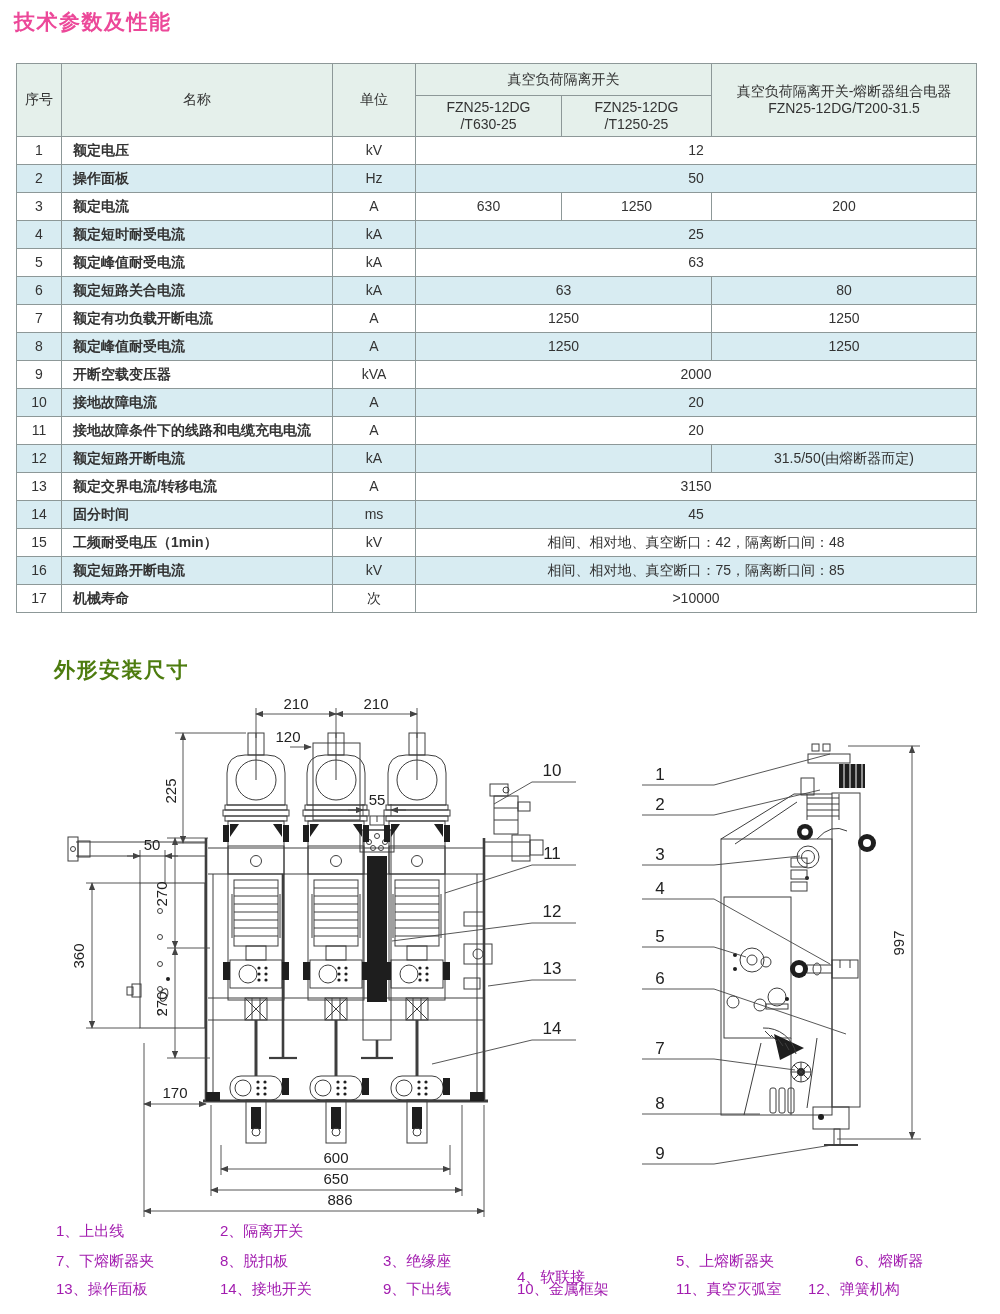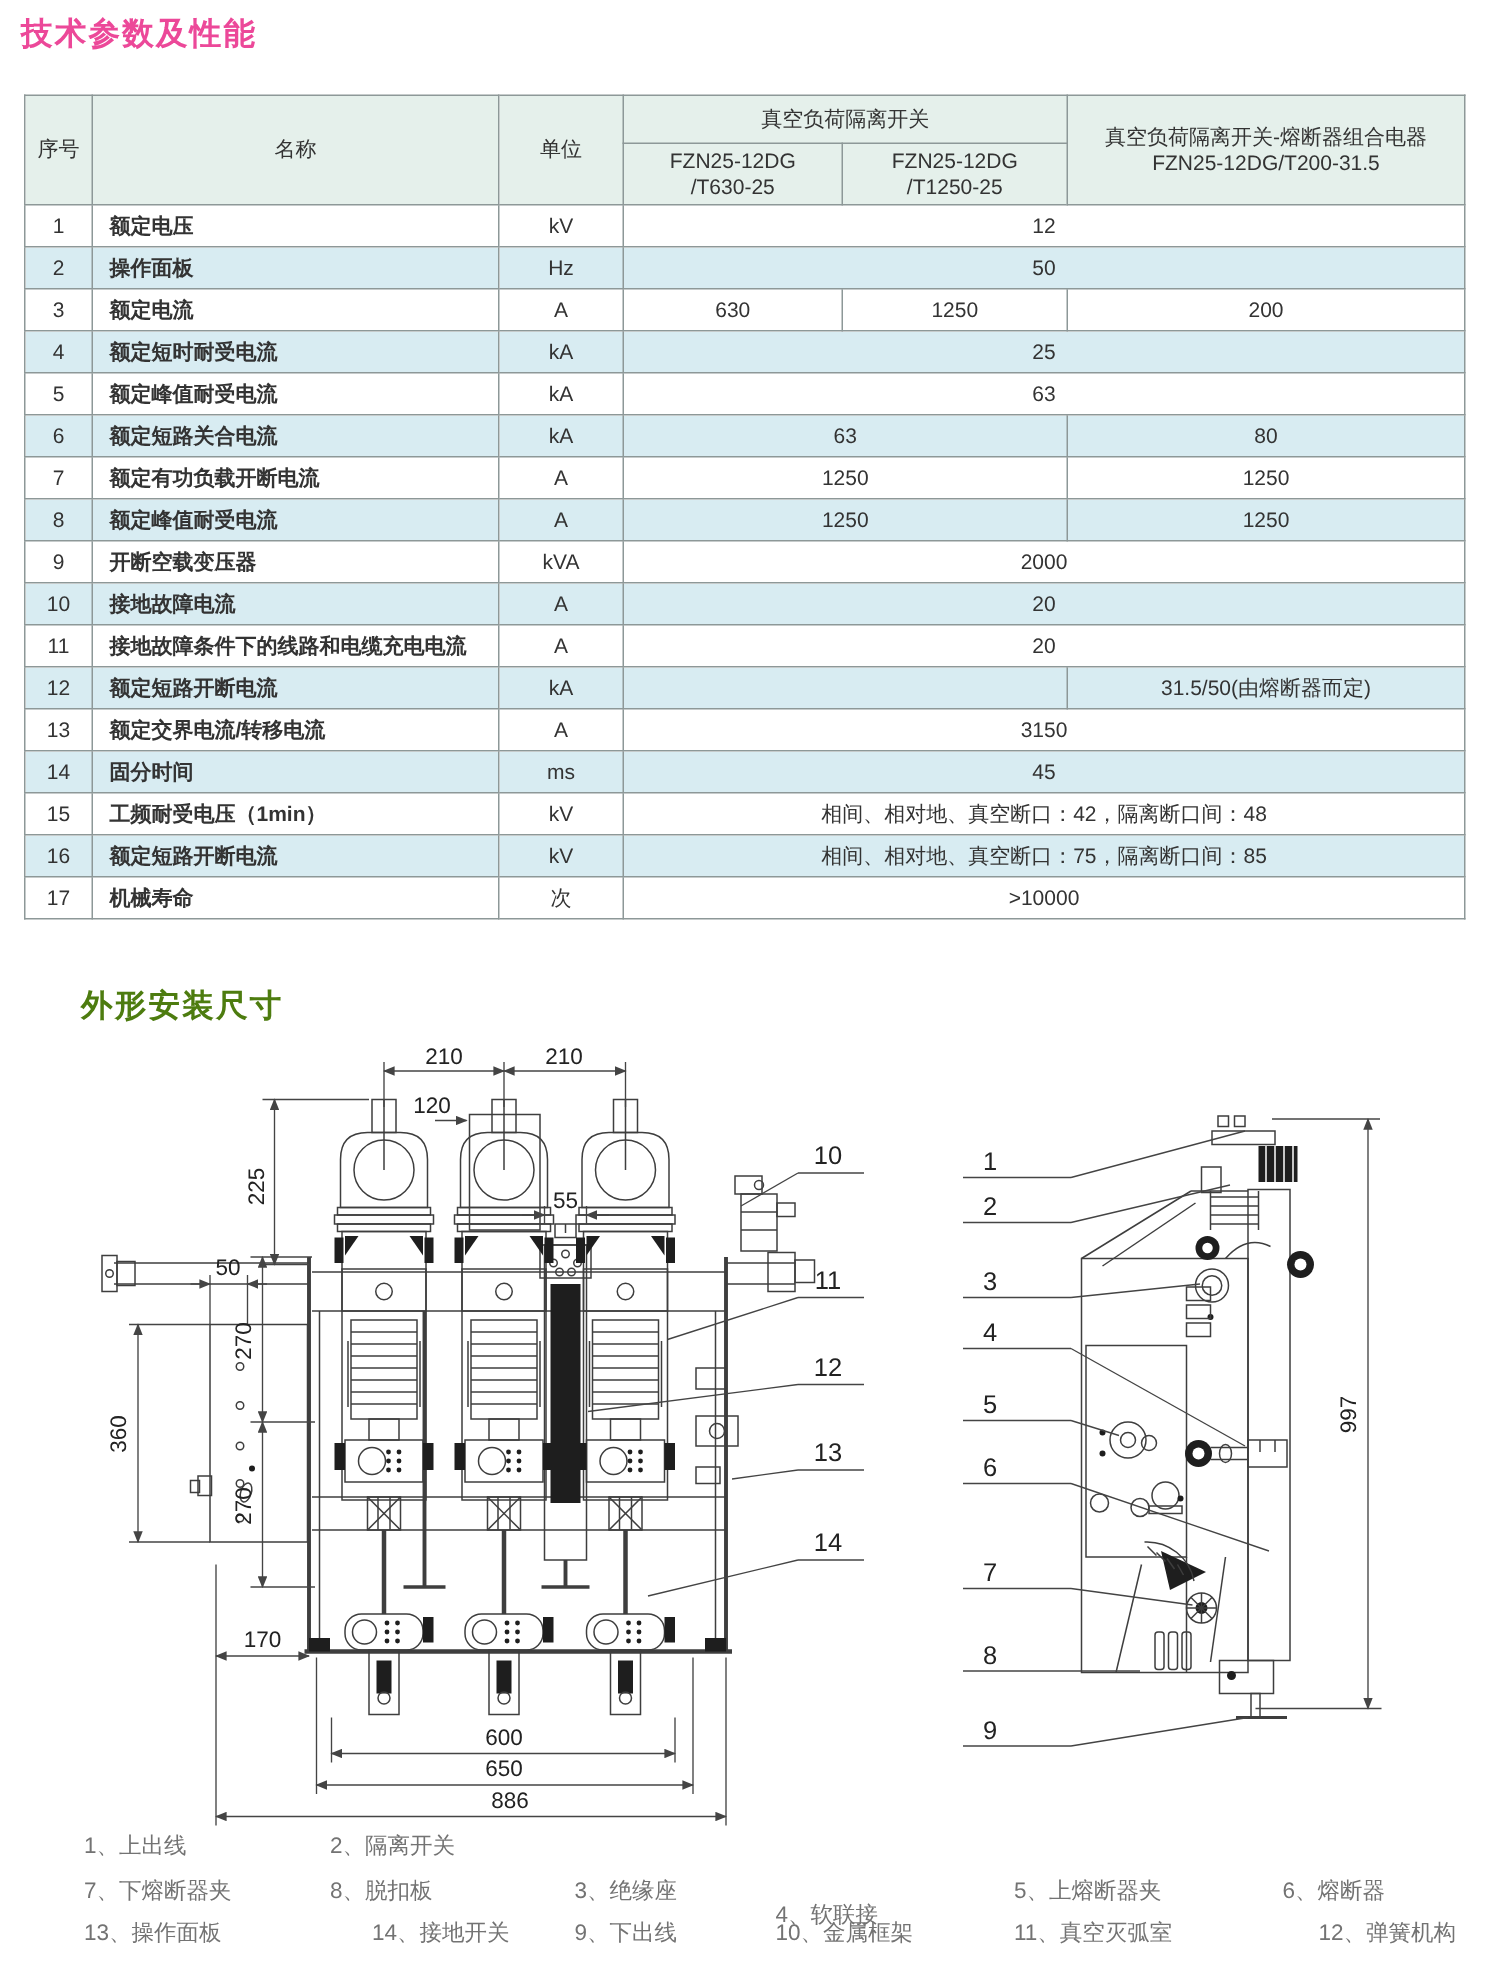--- a/index.html
+++ b/index.html
@@ -10,21 +10,21 @@
   #title2{top:656px}
   table.spec{position:absolute;left:16px;top:63px;width:960px;border-collapse:collapse;table-layout:fixed;font-size:14px;color:#333;}
   .spec th,.spec td{border:1px solid #8d9898;font-weight:400;padding:0 2px;text-align:center;line-height:1.22;overflow:hidden;white-space:nowrap;}
   .spec thead th{background:#e5f0eb;}
   .spec thead tr.h1 th{height:31px;}
   .spec thead tr.h2 th{height:40px;}
   .spec tbody td{height:27px;}
   .spec td.name{text-align:left;padding-left:11px;font-weight:bold;}
   .spec td.unit{text-align:center;}
   .spec tbody tr:nth-child(even){background:#d8ecf2;}
-  #legend{position:absolute;left:0;top:1222px;width:1000px;height:90px;font-size:15px;color:#737373;}
+  #legend{position:absolute;left:0;top:1222px;width:1000px;height:90px;font-size:15px;color:#a21caf;}
   #legend .lg{position:absolute;white-space:nowrap;line-height:18px;}
   #dwg{position:absolute;left:60px;top:698px;}
   .ln{fill:none;stroke:#3e3e3e;stroke-width:1;}
   .thk{stroke-width:2.6;}
   .fil{fill:#1e1e1e;stroke:none;}
   .wfil{fill:#fff;stroke:none;}
   .dim{fill:none;stroke:#444;stroke-width:0.9;}
   .dtx{font-size:15px;fill:#222;}
   .ctx{font-size:17px;fill:#222;}
 </style>
@@ -489,19 +489,19 @@
   <div id="legend">
       <span class="lg" style="left: 56px; top: 0px;">1、上出线</span>
       <span class="lg" style="left: 220px; top: 0px;">2、隔离开关</span>
       <span class="lg" style="left: 56px; top: 30px;">7、下熔断器夹</span>
       <span class="lg" style="left: 220px; top: 30px;">8、脱扣板</span>
       <span class="lg" style="left: 383px; top: 30px;">3、绝缘座</span>
       <span class="lg" style="left: 517px; top: 46px;">4、软联接</span>
       <span class="lg" style="left: 676px; top: 30px;">5、上熔断器夹</span>
       <span class="lg" style="left: 855px; top: 30px;">6、熔断器</span>
       <span class="lg" style="left: 56px; top: 58px;">13、操作面板</span>
-      <span class="lg" style="left: 220px; top: 58px; margin-left: 28px;">14、接地开关</span>
+      <span class="lg" style="left: 220px; top: 58px;">14、接地开关</span>
       <span class="lg" style="left: 383px; top: 58px;">9、下出线</span>
       <span class="lg" style="left: 517px; top: 58px;">10、金属框架</span>
       <span class="lg" style="left: 676px; top: 58px;">11、真空灭弧室</span>
-      <span class="lg" style="left: 879px; top: 58px;">12、弹簧机构</span>
+      <span class="lg" style="left: 808px; top: 58px;">12、弹簧机构</span>
     </div>
 </div>
 
 </body></html>

